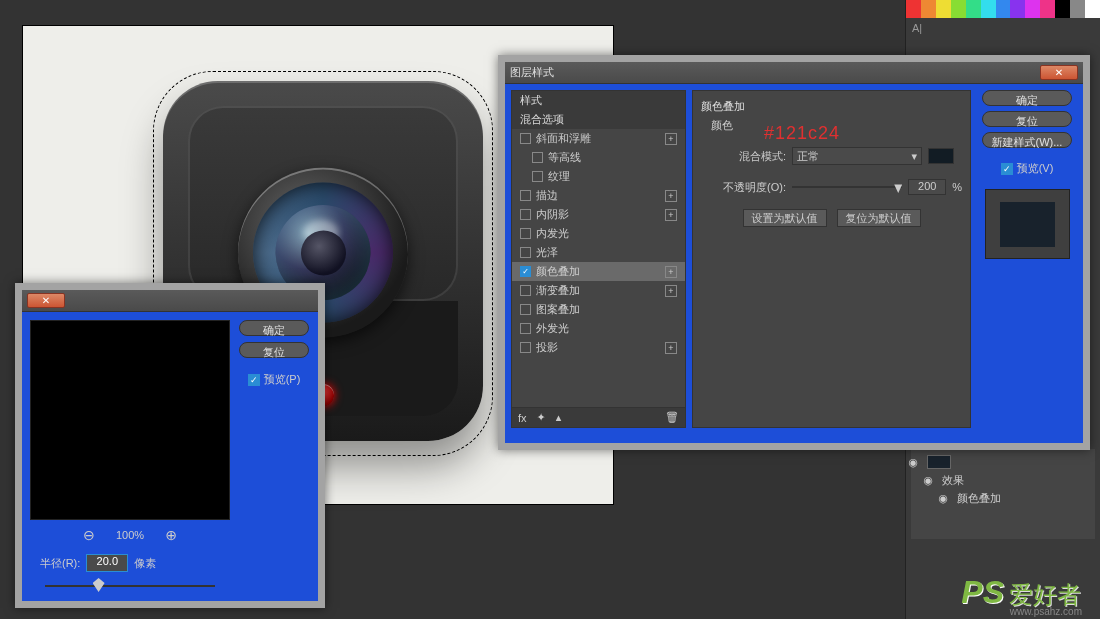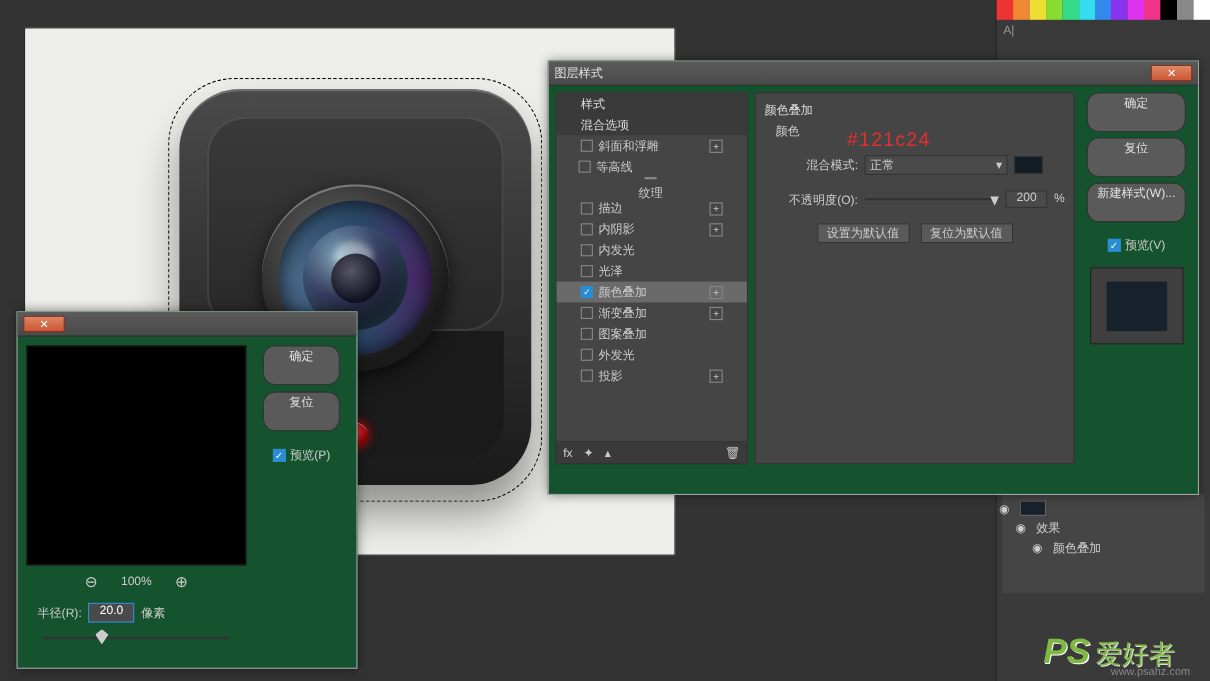--- a/index.html
+++ b/index.html
@@ -10,45 +10,45 @@
 .selection{position:absolute;left:130px;top:45px;width:340px;height:385px;border:1px dashed #000;border-radius:60px}
 .camera-top{position:absolute;top:25px;left:25px;right:25px;height:195px;background:linear-gradient(#3a3a3a,#282828);border-radius:35px;box-shadow:inset 0 0 0 2px rgba(255,255,255,.1)}
 .lens-outer{position:absolute;top:50%;left:50%;transform:translate(-50%,-55%);width:170px;height:170px;border-radius:50%;background:radial-gradient(circle at 40% 35%,#6a6a6a,#1a1a1a 70%);box-shadow:0 5px 15px rgba(0,0,0,.6),inset 0 2px 0 rgba(255,255,255,.3)}
 .lens-ring{position:absolute;top:50%;left:50%;transform:translate(-50%,-50%);width:140px;height:140px;border-radius:50%;background:conic-gradient(#2a4a6a,#4a2a6a,#2a4a6a,#4a6a8a,#2a4a6a);box-shadow:inset 0 0 20px rgba(0,0,0,.8)}
 .lens-inner{position:absolute;top:50%;left:50%;transform:translate(-50%,-50%);width:95px;height:95px;border-radius:50%;background:radial-gradient(circle at 35% 30%,#8ab,#335 40%,#000 80%);box-shadow:inset 0 0 30px rgba(100,180,220,.4)}
 .lens-center{position:absolute;top:50%;left:50%;transform:translate(-50%,-50%);width:45px;height:45px;border-radius:50%;background:radial-gradient(circle at 40% 35%,#556,#112 70%)}
 .lens-hl{position:absolute;top:15px;left:28px;width:35px;height:25px;border-radius:50%;background:rgba(255,255,255,.35);filter:blur(3px)}
 .led{position:absolute;bottom:35px;left:50%;transform:translateX(-50%);width:22px;height:22px;border-radius:50%;background:radial-gradient(circle at 40% 35%,#f44,#800 70%);box-shadow:0 0 10px #f00,inset 0 1px 0 rgba(255,255,255,.4)}
 .camera-bottom{position:absolute;bottom:25px;left:25px;right:25px;height:115px;background:#1a1a1a;border-radius:0 0 35px 35px}
 
-.dlg{position:absolute;background:#14532d;border:1px solid #a3a3a3;box-shadow:0 0 10px rgba(0,0,0,.5)}
+.dlg{position:absolute;background:#1d4ed8;border:7px solid #a3a3a3;box-shadow:0 0 10px rgba(0,0,0,.5)}
 .titlebar{height:22px;background:linear-gradient(#5a5a5a,#4a4a4a);display:flex;align-items:center;padding:0 5px;border-bottom:1px solid #333}
 .titlebar span{flex:1;color:#e0e0e0;font-size:11px}
 .close-btn{width:38px;height:15px;background:linear-gradient(#d86,#c53);border:1px solid #832;border-radius:2px;display:flex;align-items:center;justify-content:center;color:#fff;font-size:10px}
 
 .blur-dlg{left:15px;top:283px;width:310px;height:325px}
 .blur-body{padding:8px;display:flex;gap:8px}
 .blur-preview{width:200px;height:200px;background:#000;border:1px solid #222}
 .blur-controls{flex:1;display:flex;flex-direction:column;gap:6px;align-items:center}
-.btn{width:70px;height:36px;background:#5a5a5a;border:1px solid #333;border-radius:11px;color:#e0e0e0;text-align:center;line-height:19px;cursor:pointer}
+.btn{width:70px;height:16px;background:#5a5a5a;border:1px solid #333;border-radius:11px;color:#e0e0e0;text-align:center;line-height:19px;cursor:pointer}
 .chk{display:flex;align-items:center;gap:4px;margin-top:8px}
 .chk-box{width:12px;height:12px;background:#2a8dd4;display:flex;align-items:center;justify-content:center;color:#fff;font-size:9px}
 .zoom-row{display:flex;align-items:center;gap:18px;margin-top:6px;justify-content:center}
 .zoom-ic{width:18px;height:18px;color:#ccc;display:flex;align-items:center;justify-content:center;font-size:14px}
 .radius-row{display:flex;align-items:center;gap:6px;padding:0 10px;margin-top:10px}
 .radius-inp{width:42px;height:18px;background:#4a4a4a;border:1px solid #2a8dd4;color:#fff;text-align:center}
 .slider{height:16px;position:relative;margin:6px 15px 0}
 .slider-track{position:absolute;top:7px;left:0;right:0;height:2px;background:#333}
 .slider-thumb{position:absolute;left:28%;top:0;width:12px;height:14px;background:#ccc;clip-path:polygon(50% 100%,0 35%,50% 0,100% 35%)}
 
 .ls-dlg{left:498px;top:55px;width:592px;height:395px}
 .ls-body{display:flex;height:350px;padding:6px;gap:6px}
 .ls-col1{width:175px;display:flex;flex-direction:column}
 .ls-list{flex:1;background:#454545;border:1px solid #333}
-.ls-item{height:19px;display:flex;align-items:center;padding:0 22px;gap:5px}
+.ls-item{height:19px;display:flex;align-items:center;padding:0 8px;gap:5px}
 .ls-item.hdr{background:#3a3a3a;color:#ddd}
 .ls-item.active{background:#6a6a6a}
 .ls-check{width:11px;height:11px;border:1px solid #888;display:inline-flex;align-items:center;justify-content:center;font-size:8px}
 .ls-check.on{background:#2a8dd4;border-color:#2a8dd4;color:#fff}
 .ls-plus{margin-left:auto;width:12px;height:12px;border:1px solid #888;text-align:center;line-height:10px;font-size:9px}
 .ls-fxrow{height:20px;background:#3a3a3a;display:flex;align-items:center;padding:0 6px;gap:10px;border:1px solid #333;border-top:none}
 .ls-col2{flex:1;background:#454545;border:1px solid #333;padding:8px}
 .ls-col2 .hdr2{color:#ddd;margin-bottom:4px}
 .sub{padding-left:10px}
 .prop-row{display:flex;align-items:center;gap:6px;margin:14px 0}
@@ -63,21 +63,21 @@
 .ls-preview-inner{width:55px;height:45px;background:#18222c}
 .opac-track{flex:1;height:2px;background:#333;position:relative}
 .opac-thumb{position:absolute;right:0;top:-5px;width:8px;height:12px;background:#ccc;clip-path:polygon(50% 100%,0 30%,100% 30%)}
 
 .right-panel{position:absolute;right:0;top:0;width:195px;height:619px;background:#3a3a3a;border-left:1px solid #222}
 .swatches{height:18px;display:flex}
 .sw{flex:1}
 .layers-panel{position:absolute;bottom:80px;left:5px;right:5px;height:90px;background:#454545;padding:4px;font-size:10px}
 .layer-row{display:flex;align-items:center;gap:4px;height:18px;padding-left:25px}
 .eye{width:12px;height:12px;display:flex;align-items:center;justify-content:center;margin-left:-18px;margin-right:4px}
-.wm{position:absolute;right:32px;bottom:8px;display:flex;align-items:flex-end;gap:5px}
+.wm{position:absolute;right:19px;bottom:8px;display:flex;align-items:flex-end;gap:5px}
 .wm-ps{font-size:32px;font-weight:bold;font-style:italic;color:#7fb843;text-shadow:1px 1px 0 #fff}
 .wm-t{font-size:24px;color:#7fb843;text-shadow:1px 1px 0 #ddd}
 .wm-url{position:absolute;right:18px;bottom:2px;font-size:10px;color:#888}
 </style>
 </head>
 <body>
 
 <div class="right-panel">
   <div class="swatches" id="swatches">
       <div class="sw" style="background: rgb(238, 51, 51);"></div>
@@ -175,21 +175,21 @@
         <div id="ls-items">
             <div class="ls-item">
               <span class="ls-check"></span>
               <span>斜面和浮雕</span>
               <span class="ls-plus">+</span>
             </div>
             <div class="ls-item" style="padding-left: 20px; text-align: right;">
               <span class="ls-check"></span>
               <span>等高线</span>
             </div>
-            <div class="ls-item" style="padding-left: 20px; flex-direction: column;">
+            <div class="ls-item" style="padding-left: 20px;">
               <span class="ls-check"></span>
               <span>纹理</span>
             </div>
             <div class="ls-item">
               <span class="ls-check"></span>
               <span>描边</span>
               <span class="ls-plus">+</span>
             </div>
             <div class="ls-item">
               <span class="ls-check"></span>

